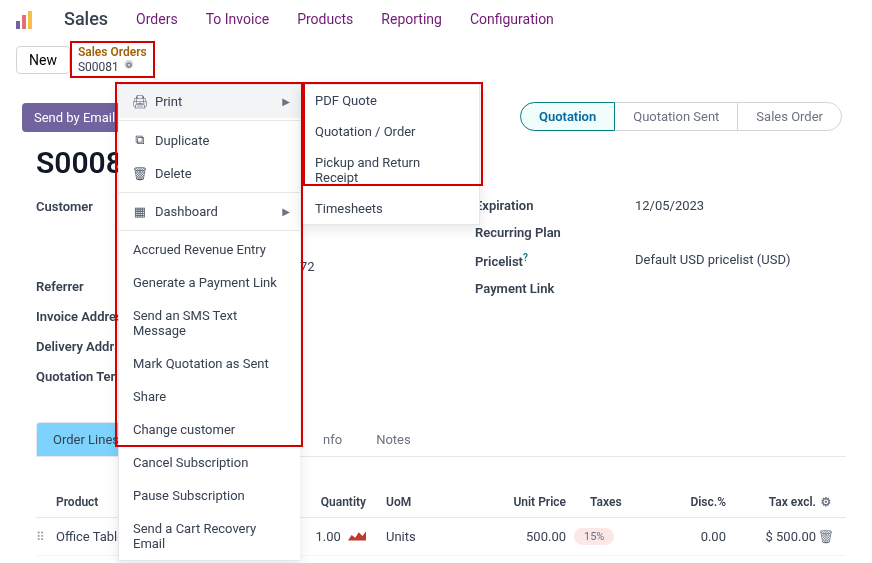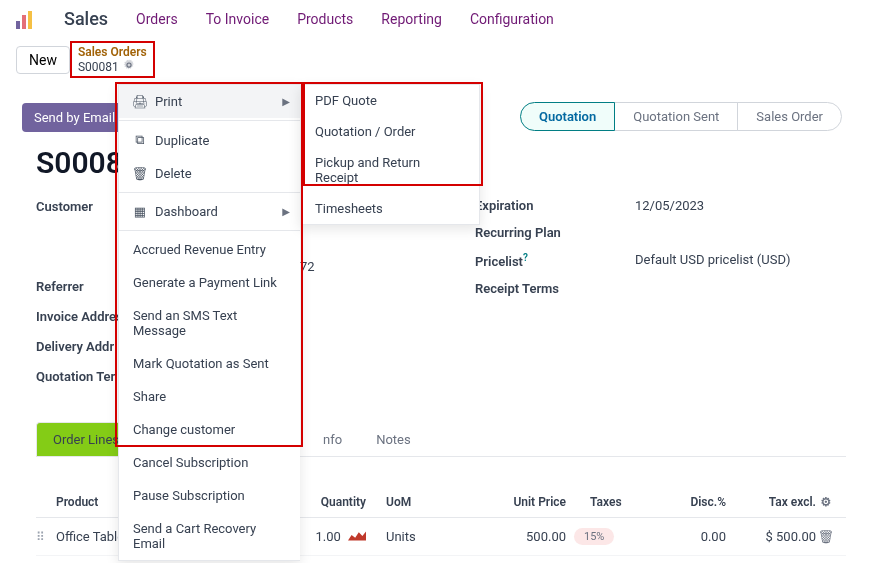--- a/index.html
+++ b/index.html
@@ -35,21 +35,21 @@
 .help-q { color: #017e84; font-size: 10px; vertical-align: super; }
 
 .status-bar { position: absolute; right: 30px; top: 102px; display: flex; }
 .status-step { padding: 6px 18px; font-size: 13px; color: #6b7280; background: #fff; border: 1px solid #d1d5db; position: relative; margin-left: -1px; }
 .status-step:first-child { border-radius: 16px 0 0 16px; }
 .status-step:last-child { border-radius: 0 16px 16px 0; }
 .status-step.active { color: #0369a1; border-color: #017e84; background: #f0fdfa; font-weight: 600; z-index: 1; }
 
 .tabs { position: absolute; left: 36px; top: 422px; display: flex; border-bottom: 1px solid #e5e7eb; width: 810px; }
 .tab { padding: 9px 16px; font-size: 13px; color: #6b7280; cursor: pointer; border: 1px solid transparent; border-bottom: none; }
-.tab.active { border-color: #e5e7eb; background: #84cc16; border-radius: 4px 4px 0 0; color: #374151; }
+.tab.active { border-color: #e5e7eb; background: #7dd3fc; border-radius: 4px 4px 0 0; color: #374151; }
 
 .grid { position: absolute; left: 36px; top: 456px; width: 810px; margin-top: 31px; }
 .grid-head { display: grid; grid-template-columns: 20px 100px 140px 70px 90px 110px 80px 80px 90px 20px; padding: 8px 0; font-weight: 600; font-size: 12px; color: #374151; border-bottom: 1px solid #e5e7eb; }
 .grid-row { display: grid; grid-template-columns: 20px 100px 140px 70px 90px 110px 80px 80px 90px 20px; padding: 10px 0; font-size: 13px; align-items: center; border-bottom: 1px solid #f3f4f6; }
 .right { text-align: right; }
 .handle { color: #9ca3af; font-size: 12px; cursor: grab; }
 .tax-badge { background: #fce7e7; color: #6b7280; padding: 2px 10px; border-radius: 10px; font-size: 11px; display: inline-block; }
 .area-svg { width: 18px; height: 12px; display: inline-block; margin-left: 4px; }
 .trash { color: #6b7280; cursor: pointer; }
 .addlinks { padding: 10px 0 0 20px; display: flex; gap: 14px; font-size: 13px; }
@@ -127,21 +127,21 @@
   </div>
   <div class="field-row">
     <span class="field-label">Recurring Plan</span>
     <span class="field-val"></span>
   </div>
   <div class="field-row">
     <span class="field-label"><span>Pricelist</span><span class="help-q">?</span></span>
     <span class="field-val">Default USD pricelist (USD)</span>
   </div>
   <div class="field-row">
-    <span class="field-label">Receipt Terms</span>
+    <span class="field-label">Payment Link</span>
     <span class="field-val"></span>
   </div>
 </div>
 
 <div class="status-bar">
   <div class="status-step active">Quotation</div>
   <div class="status-step">Quotation Sent</div>
   <div class="status-step">Sales Order</div>
 </div>
 

